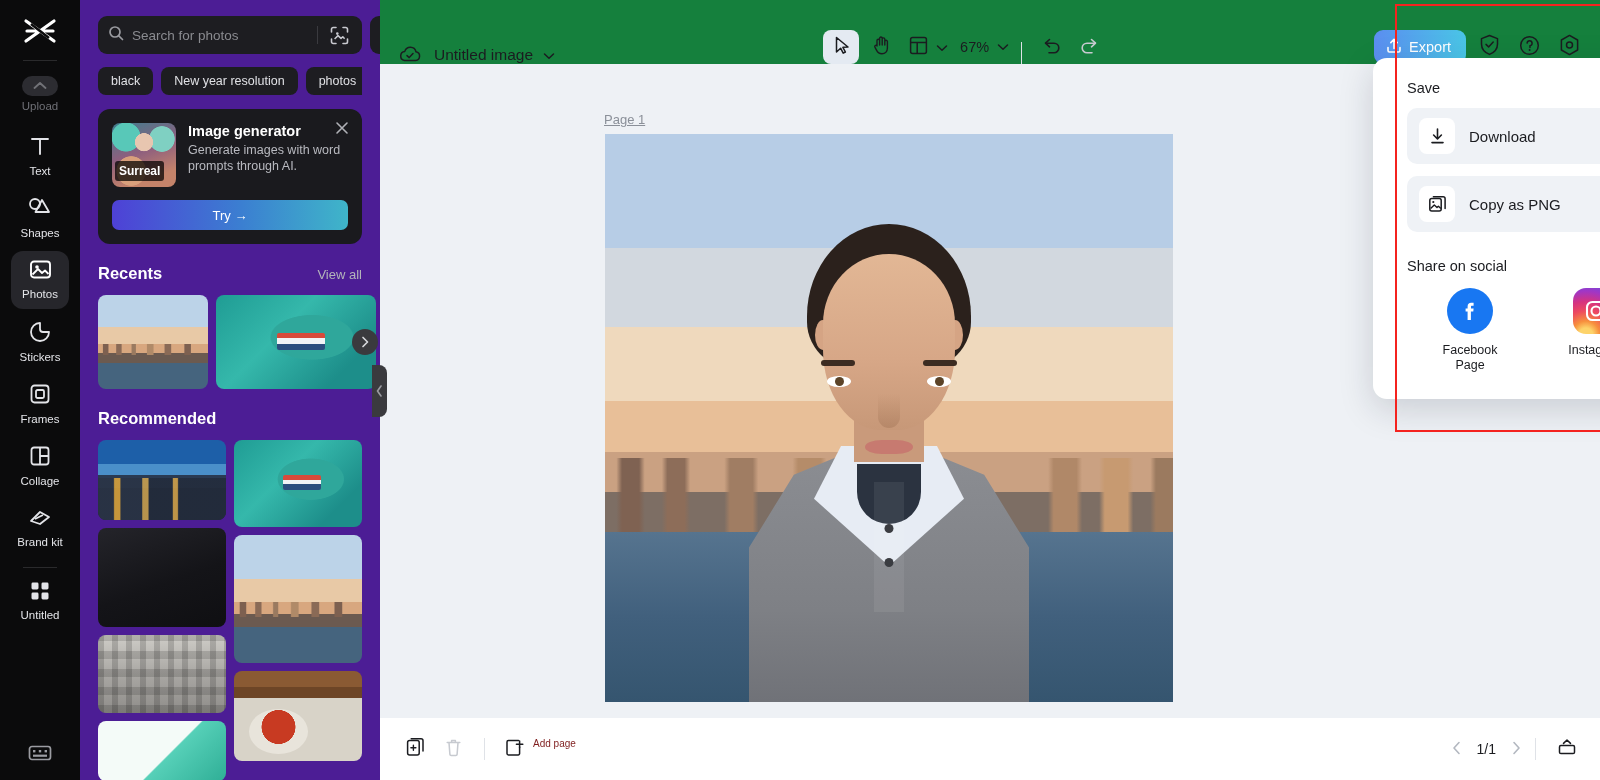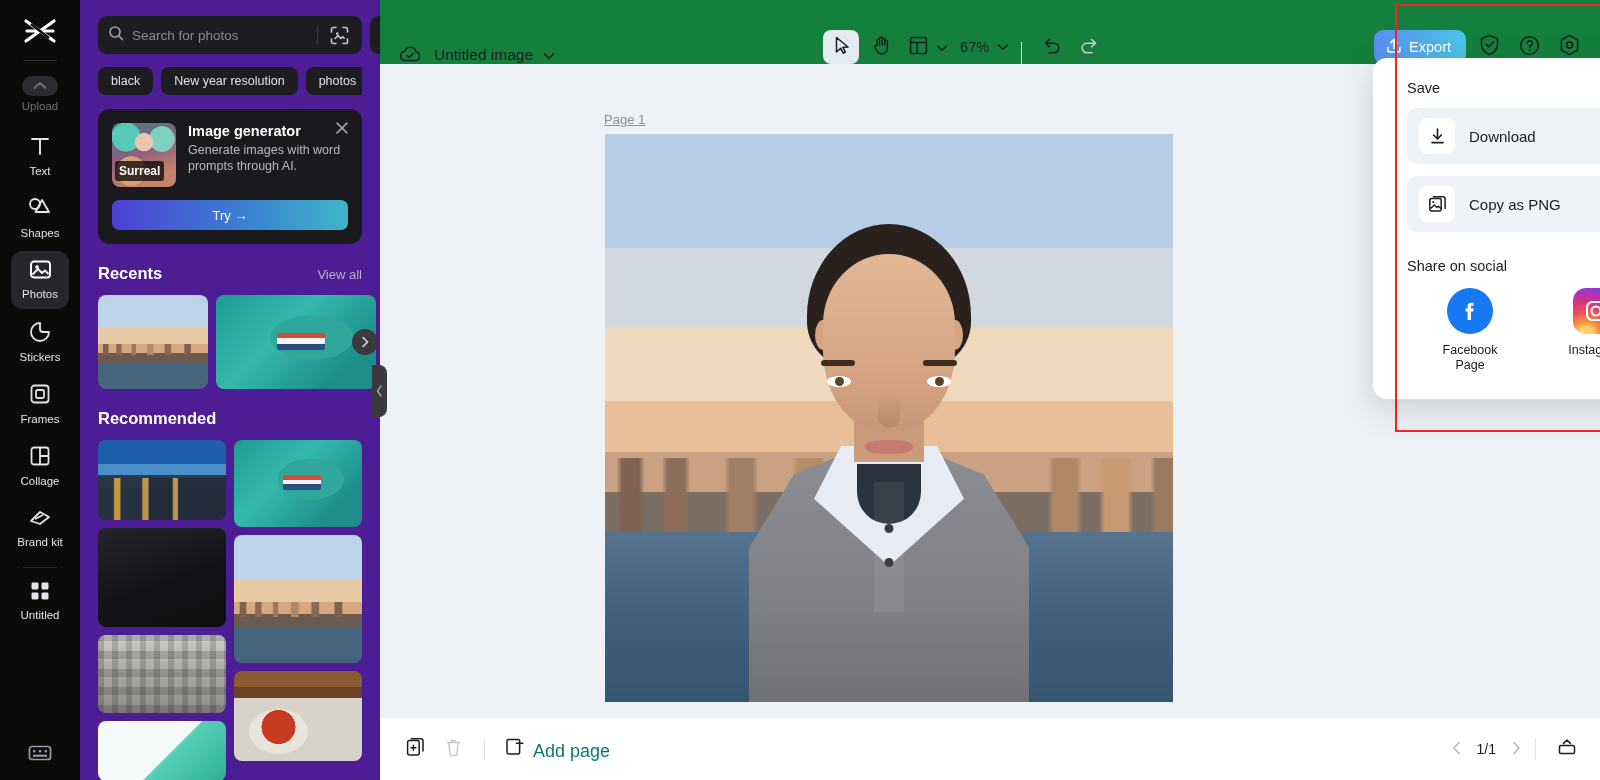--- a/index.html
+++ b/index.html
@@ -314,21 +314,21 @@
   .p-btn1 { top: 322px; }
   .p-btn2 { top: 356px; }
 
   
   .bottombar {
     height: 62px; background: #fff; flex: 0 0 62px; display: flex; align-items: center;
     padding: 0 16px 0 18px; gap: 4px;
   }
   .bb-btn { width: 34px; height: 32px; display:flex; align-items:center; justify-content:center; cursor:pointer; }
   .bb-div { width: 1px; height: 22px; background: #dfe2e7; margin: 0 10px; }
-  .addpage { display:flex; align-items:flex-end; gap: 9px; cursor:pointer; font-size: 18px; color:#0f766e; padding: 0 6px; }
+  .addpage { display:flex; align-items:flex-start; gap: 9px; cursor:pointer; font-size: 10px; color:#7f1d1d; padding: 0 6px; }
   .bb-spacer { flex: 1; }
   .pager { display: flex; align-items: center; gap: 16px; font-size: 14px; color: #1b1c20; }
   .pager .arw { cursor: pointer; color: #b3b8c0; }
 </style>
 </head>
 <body>
 
 <div class="app">
 
   <div class="rail">

